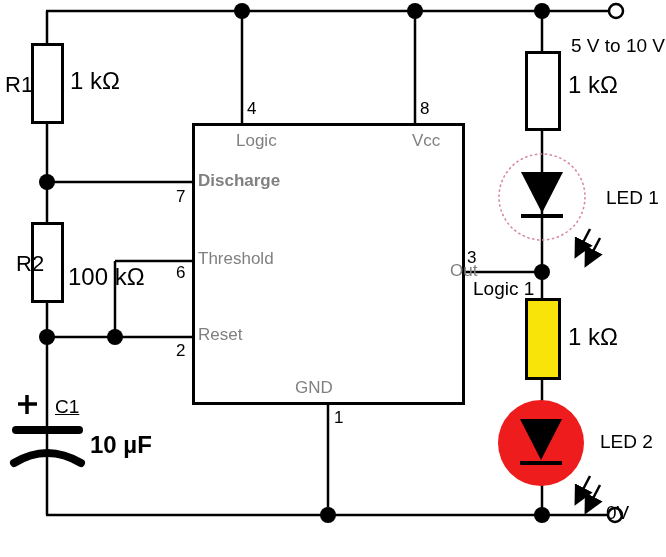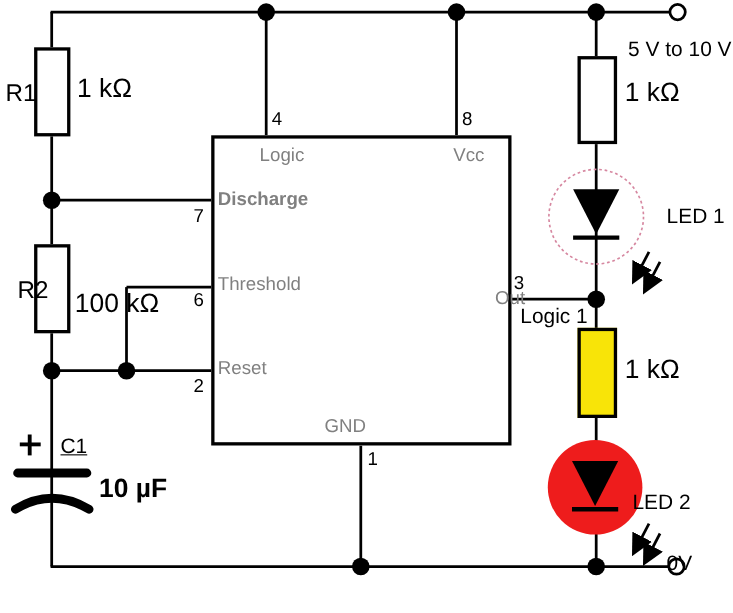--- a/index.html
+++ b/index.html
@@ -108,21 +108,21 @@
 
   <div class="lbl ref" style="left:5px;top:73px;">R1</div>
   <div class="lbl val" style="left:70px;top:68px;">1 kΩ</div>
   <div class="lbl val" style="left:68px;top:216px;margin-top:48px;">100 kΩ</div>
   <div class="lbl ref" style="left:16px;top:252px;">R2</div>
   <div class="lbl small" style="left:55px;top:397px;text-decoration:underline;">C1</div>
   <div class="lbl val" style="left:90px;top:432px;font-weight:bold;">10 µF</div>
   <div class="lbl val" style="left:568px;top:72px;">1 kΩ</div>
   <div class="lbl val" style="left:568px;top:324px;">1 kΩ</div>
   <div class="lbl small" style="left:606px;top:188px;text-align:center;">LED 1</div>
-  <div class="lbl small" style="left:575px;top:432px;margin-top:16px;">LED 2</div>
+  <div class="lbl small" style="left:600px;top:432px;">LED 2</div>
 
   <div class="lbl small" style="left:571px;top:36px;">5 V to 10 V</div>
   <div class="lbl small" style="left:606px;top:503px;">0V</div>
   <div class="lbl small" style="left:473px;top:279px;">Logic 1</div>
 
   <div class="lbl pin-name" style="left:236px;top:132px;">Logic</div>
   <div class="lbl pin-name" style="left:412px;top:132px;">Vcc</div>
   <div class="lbl pin-name" style="left:198px;top:172px;font-weight:bold;">Discharge</div>
   <div class="lbl pin-name" style="left:198px;top:250px;">Threshold</div>
   <div class="lbl pin-name" style="left:198px;top:326px;">Reset</div>

